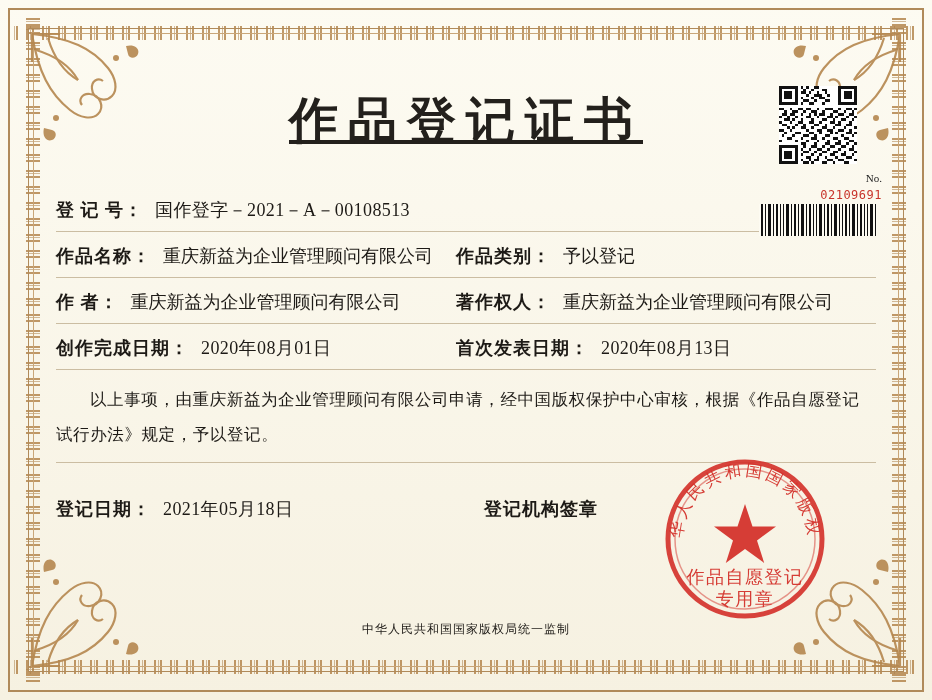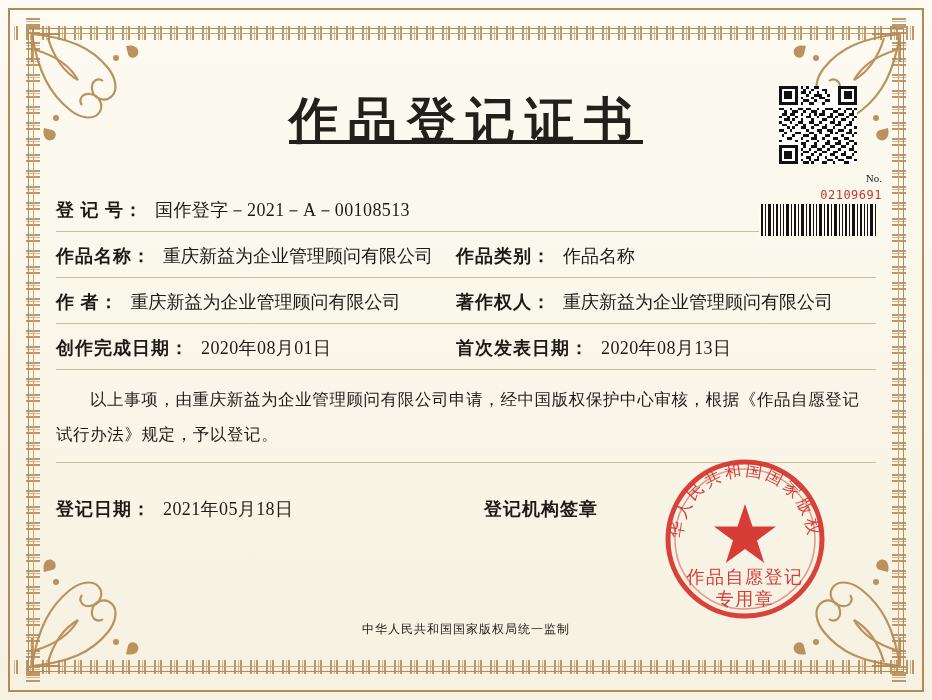--- a/index.html
+++ b/index.html
@@ -439,21 +439,21 @@
       </div>
       <div class="rule"></div>
 
       <div class="row">
         <span class="col-left">
           <span class="label">作品名称：</span>
           <span class="value">重庆新益为企业管理顾问有限公司</span>
         </span>
         <span class="col-right">
           <span class="label">作品类别：</span>
-          <span class="value">作品名称</span>
+          <span class="value">予以登记</span>
         </span>
       </div>
       <div class="rule"></div>
 
       <div class="row">
         <span class="col-left">
           <span class="label">作    者：</span>
           <span class="value">重庆新益为企业管理顾问有限公司</span>
         </span>
         <span class="col-right">

